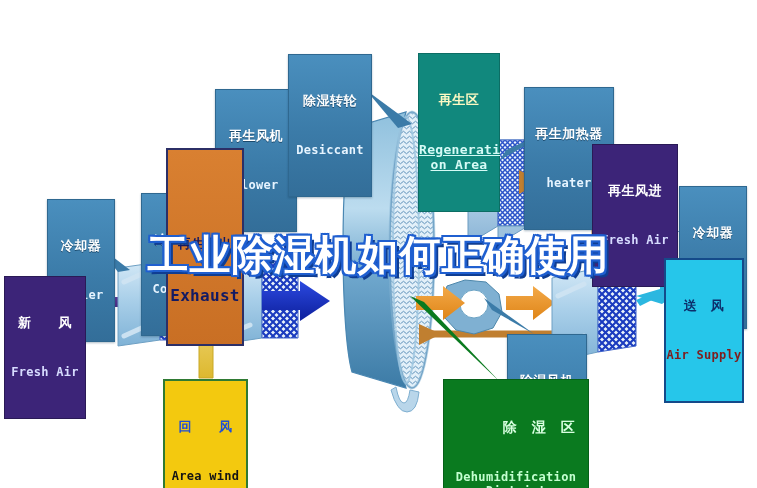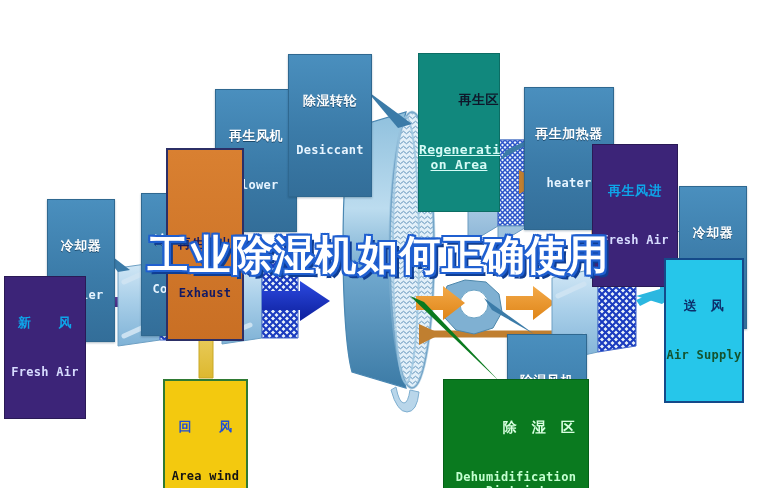--- a/index.html
+++ b/index.html
@@ -46,58 +46,58 @@
   }
   .lbl.blue .cn{color:#ffffff;text-shadow:0 1px 0 rgba(12,50,80,.7);}
   .lbl.blue .en{color:#e6f4ff;}
 
   
   .lbl.teal{
     background:#11887d;
     border:1px solid #0c6d64;
     color:#d9fffb;
   }
-  .lbl.teal .cn{color:#0f172a;text-align:right;}
+  .lbl.teal .cn{color:#fef9c3;}
   .lbl.teal .en{color:#d6fbf6;}
 
   
   .lbl.orange{
     background:linear-gradient(180deg,#d98031 0%,#c96f24 100%);
     border:2px solid #2c2f66;
     color:#1e2270;
   }
   .lbl.orange .cn{color:#131a63;margin-top:48px;}
   .lbl.orange .en{color:#131a63;}
 
   
   .lbl.purple{
     background:#3c2478;
     border:1px solid #2a1a56;
     color:#cfd3ff;
   }
-  .lbl.purple .cn{color:#0ea5e9;}
+  .lbl.purple .cn{color:#ffffff;}
   .lbl.purple .en{color:#d7dcff;}
 
   
   .lbl.yellow{
     background:#f3c90f;
     border:2px solid #2f7a33;
     color:#1b1b1b;
   }
   .lbl.yellow .cn{color:#1d4ed8;}
   .lbl.yellow .en{color:#141414;}
 
   
   .lbl.cyan{
     background:#26c6ea;
     border:2px solid #144a8a;
     color:#0d2f6b;
   }
   .lbl.cyan .cn{color:#0d2f6b;}
-  .lbl.cyan .en{color:#14532d;}
+  .lbl.cyan .en{color:#7f1d1d;}
 
   
   .lbl.green{
     background:#0a7a1f;
     border:1px solid #066018;
     color:#c9ffd4;
   }
   .lbl.green .cn{color:#d8ffe0;margin-left:46px;}
   .lbl.green .en{color:#c4ffd0;}
 
@@ -354,21 +354,21 @@
 on Area</span>
   </div>
 
   <div class="lbl blue" style="left:524px;top:87px;width:90px;padding:3px 0;">
     <span class="cn" style="font-size:13px;">再生加热器</span>
     <span class="en" style="font-size:12px;">heater</span>
   </div>
 
   <div class="lbl orange" style="left:166px;top:148px;width:78px;padding:3px 0;">
     <span class="cn" style="font-size:13px;">再生风出</span>
-    <span class="en" style="font-size:12px;">Exhaust</span>
+    <span class="en" style="font-size:16px;">Exhaust</span>
   </div>
 
   <div class="lbl purple" style="left:592px;top:144px;width:86px;padding:3px 0;">
     <span class="cn" style="font-size:13px;">再生风进</span>
     <span class="en" style="font-size:12px;">Fresh Air</span>
   </div>
 
   <div class="lbl blue" style="left:679px;top:186px;width:68px;padding:3px 0;">
     <span class="cn" style="font-size:13px;">冷却器</span>
     <span class="en" style="font-size:12px;">Cooler</span>

